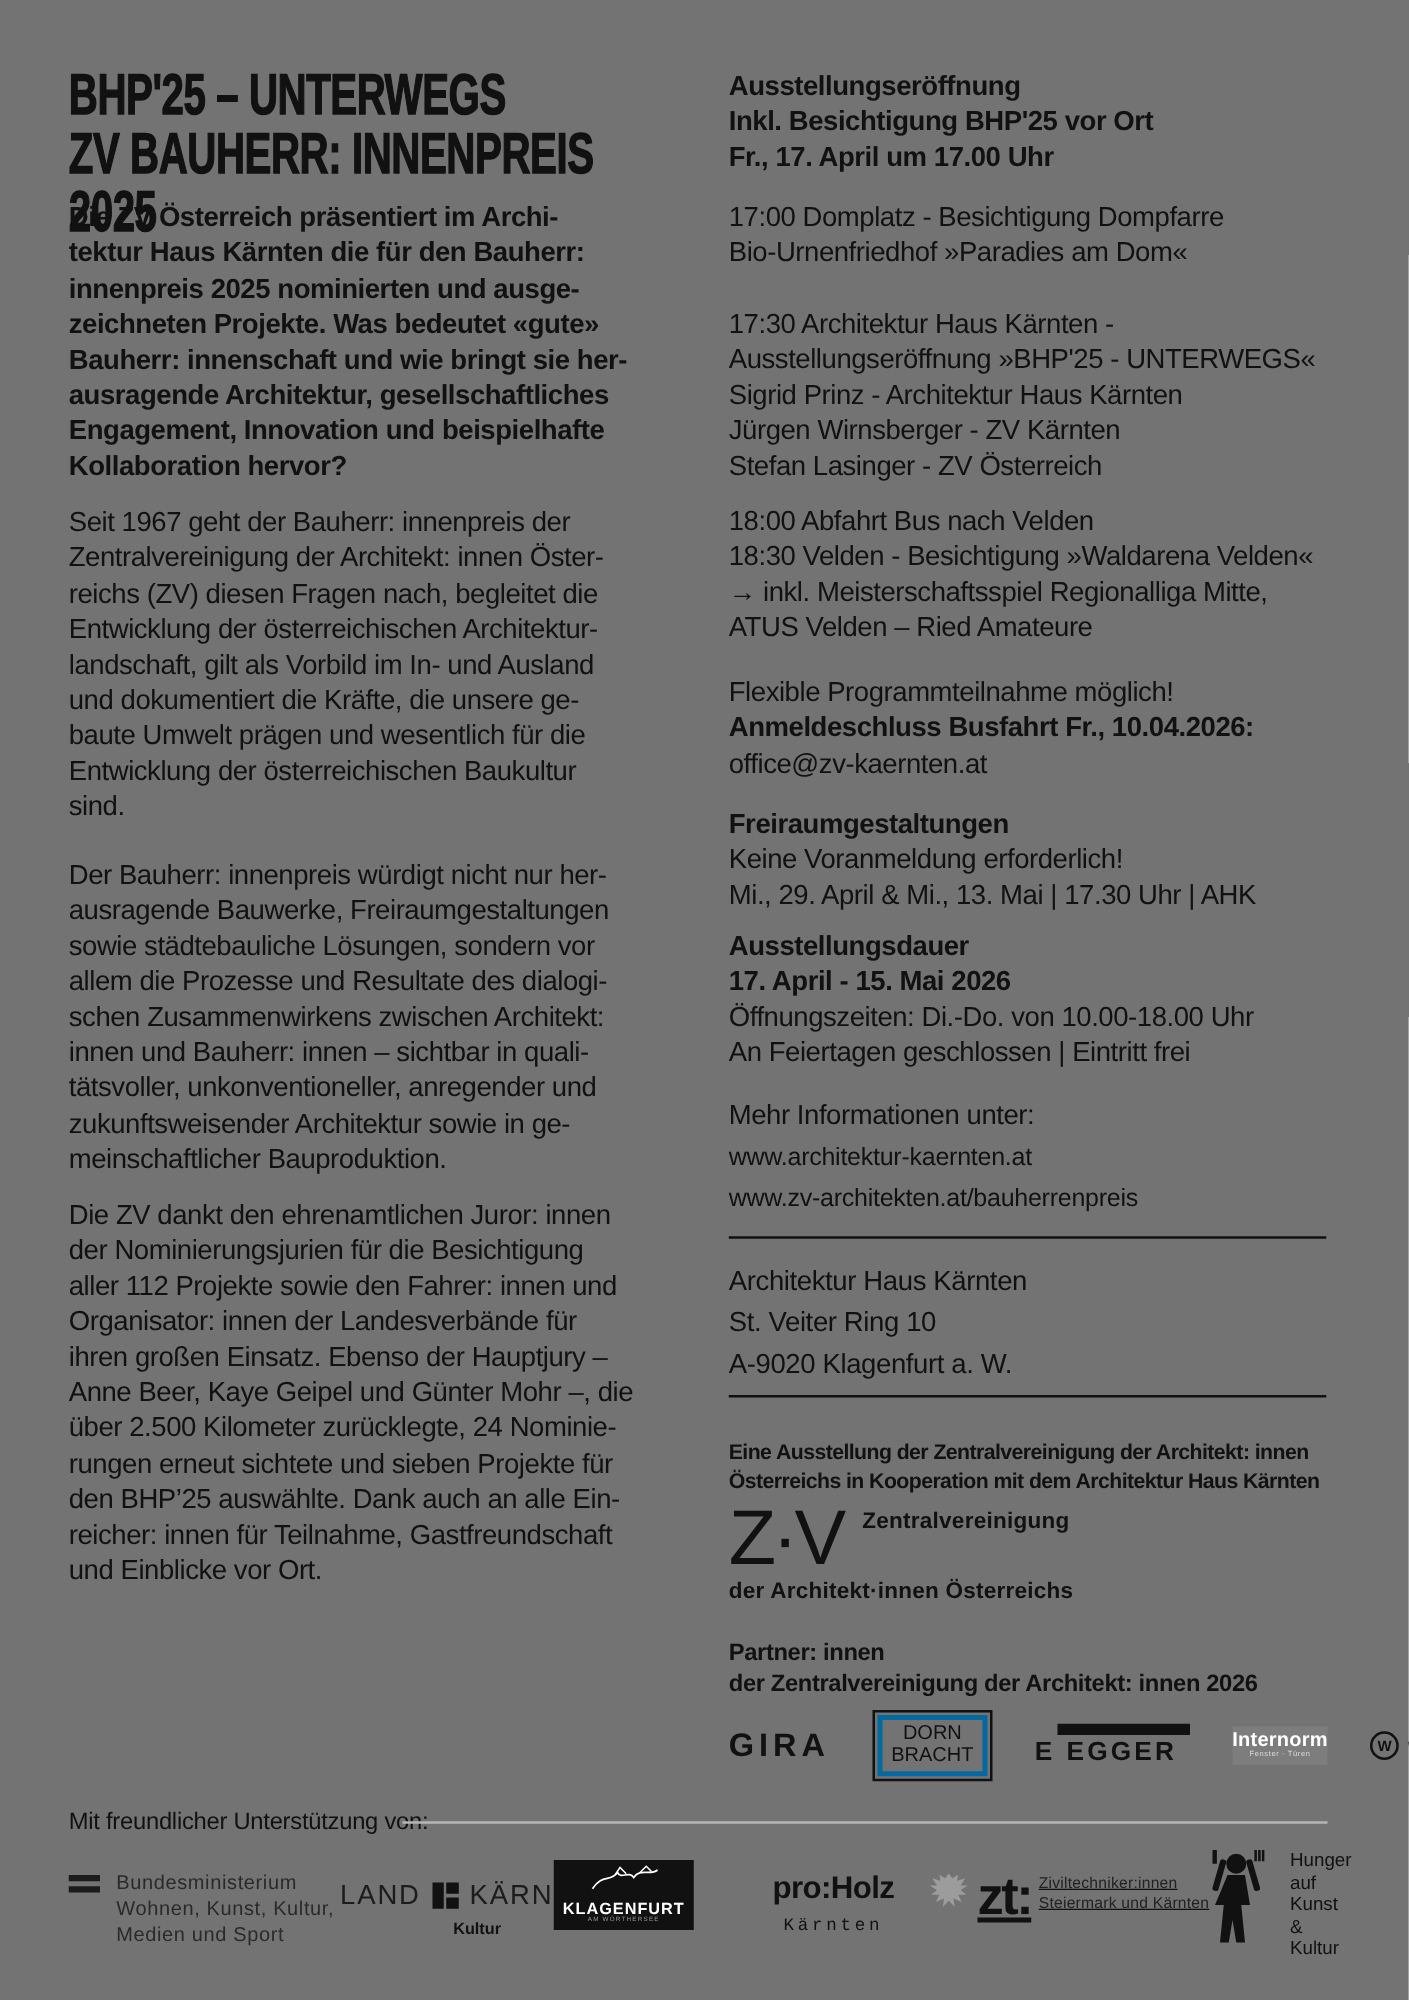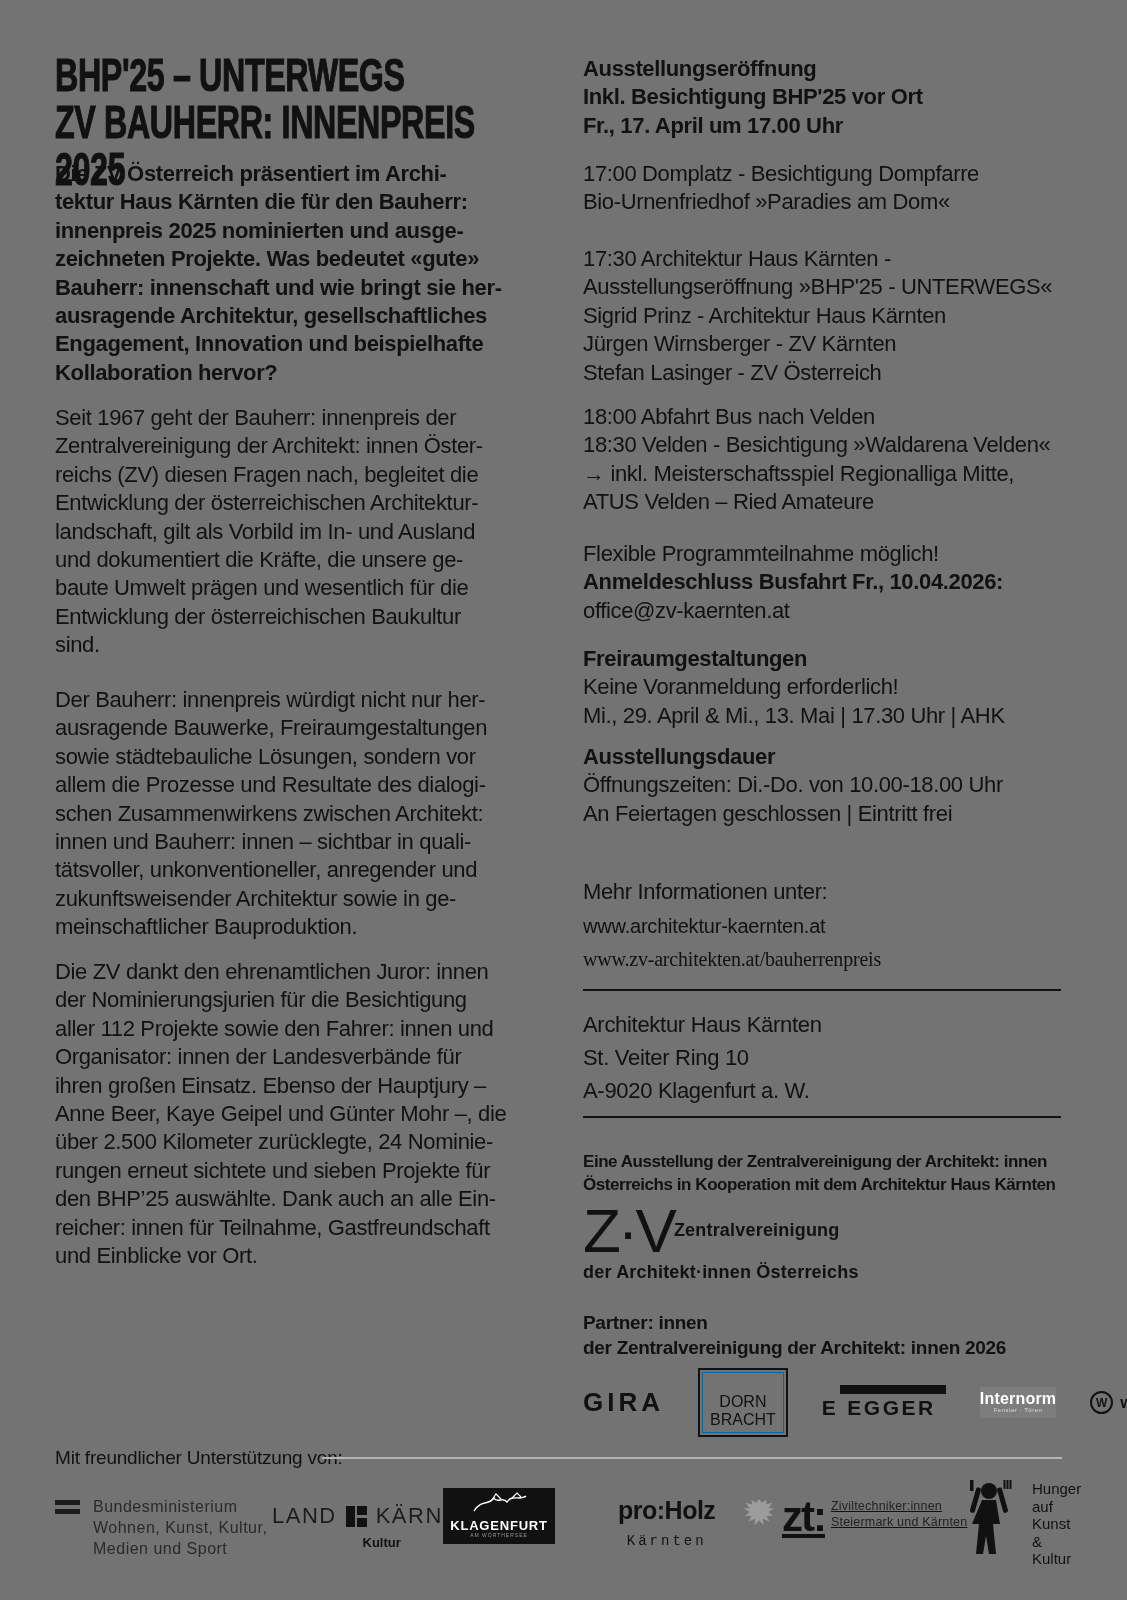--- a/index.html
+++ b/index.html
@@ -20,30 +20,30 @@
     -webkit-text-stroke:1.1px #111;
     transform:scaleX(0.70); transform-origin:0 0; width:700px;
   }
   .small-link { font-size:20px; line-height:30px; letter-spacing:-0.2px; display:block; color:#111; text-decoration:none; }
   .addr { font-size:22px; line-height:33px; letter-spacing:-0.3px; }
   .credit { font-size:17px; line-height:23px; font-weight:700; letter-spacing:-0.45px; }
   .partners-heading { font-size:19px; line-height:25px; font-weight:700; letter-spacing:-0.3px; }
   .rule { border-top:2px solid #111; width:478px; height:0; }
 
   
-  .zv-top { display:flex; align-items:center; gap:0; }
+  .zv-top { display:flex; align-items:flex-start; gap:16px; }
   .zv-mark { font-size:62px; line-height:0.82; font-weight:400; letter-spacing:-3px; }
   .zv-sub1 { font-size:18px; font-weight:700; letter-spacing:0.2px; padding-bottom:1px; }
   .zv-sub2 { font-size:18px; font-weight:700; letter-spacing:0.2px; margin-top:5px; }
 
   
   .partner-row { display:flex; align-items:center; gap:34px; }
   .gira { font-size:26px; font-weight:700; letter-spacing:4px; }
   .dorn-box { border:2px solid #111; padding:2px; }
-  .dorn-inner { border:1px solid #0369a1; padding:20px 7px 3px; text-align:center; }
+  .dorn-inner { border:4px solid #0369a1; padding:2px 7px 3px; text-align:center; }
   .egger-bar { width:106px; height:9px; background:#111; margin-left:18px; margin-bottom:2px; }
   .egger-row { font-weight:700; font-size:21px; letter-spacing:2.5px; display:flex; gap:9px; }
   .internorm-box { width:92px; height:31px; background:#7d7d7d; color:#fff; text-align:center; padding-top:4px; }
   .internorm-name { font-size:16px; font-weight:700; line-height:15px; letter-spacing:0.2px; }
   .internorm-sub { font-size:6px; line-height:8px; color:#ddd; letter-spacing:0.5px; }
   .wb { display:flex; align-items:center; }
   .wb-circle { width:23px; height:23px; border:2.5px solid #111; border-radius:50%;
                display:inline-flex; align-items:center; justify-content:center;
                font-weight:700; font-size:12px; }
   .wb-name { font-weight:700; font-size:17px; margin-left:7px; letter-spacing:-0.2px; }
@@ -146,28 +146,29 @@
   </div>
 
   <div class="abs" style="left:583px; top:645px; width:490px;">
     <div class="t b">Freiraumgestaltungen</div>
     <div class="t pre">Keine Voranmeldung erforderlich!
 Mi., 29. April &amp; Mi., 13. Mai | 17.30 Uhr | AHK</div>
   </div>
 
   <div class="abs" style="left:583px; top:743px; width:490px;">
     <div class="t b">Ausstellungsdauer</div>
+    <div class="t b">17. April - 15. Mai 2026</div>
     <div class="t pre">Öffnungszeiten: Di.-Do. von 10.00-18.00 Uhr
 An Feiertagen geschlossen | Eintritt frei</div>
   </div>
 
   <div class="abs" style="left:583px; top:878px; width:490px;">
     <div class="t">Mehr Informationen unter:</div>
     <a href="#" class="small-link" style="margin-top:5px;">www.architektur-kaernten.at</a>
-    <a href="#" class="small-link" style="margin-top:3px;font-family:Liberation Serif, serif;">www.zv-architekten.at/bauherrenpreis</a>
+    <a href="#" class="small-link" style="margin-top:3px;">www.zv-architekten.at/bauherrenpreis</a>
   </div>
 
   <div class="abs rule" style="left:583px; top:989px;"></div>
 
   <div class="abs addr pre" style="left:583px; top:1008px; width:480px;">Architektur Haus Kärnten
 St. Veiter Ring 10
 A-9020 Klagenfurt a. W.</div>
 
   <div class="abs rule" style="left:583px; top:1116px;"></div>
 

